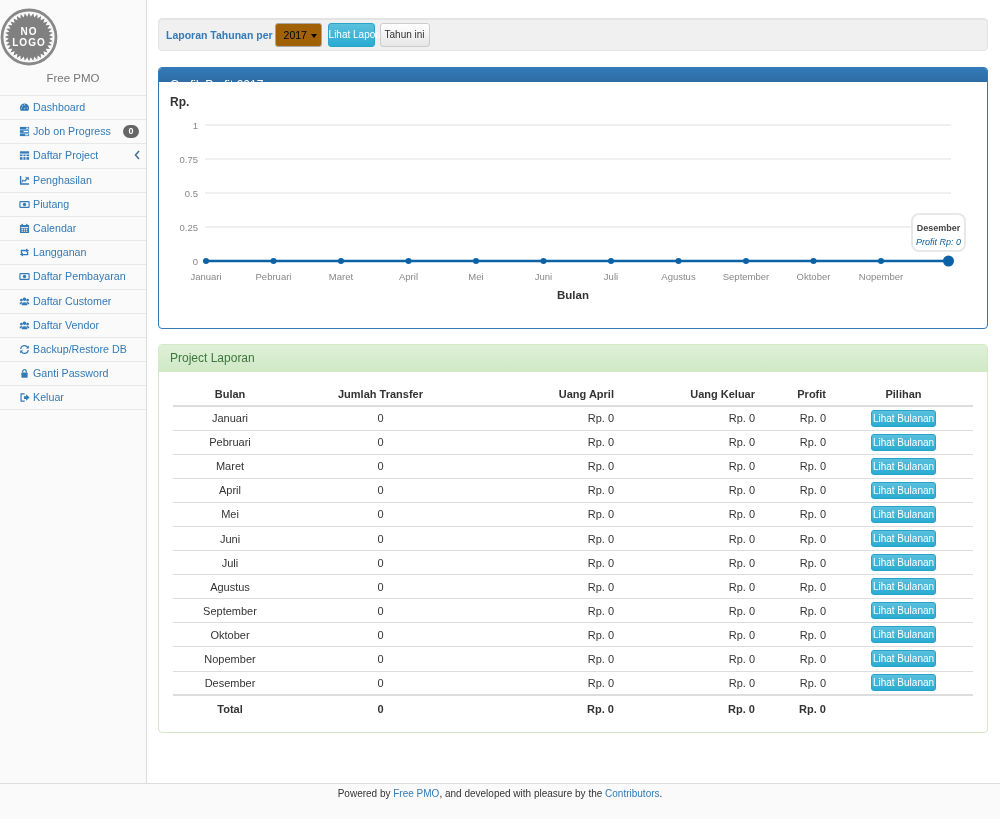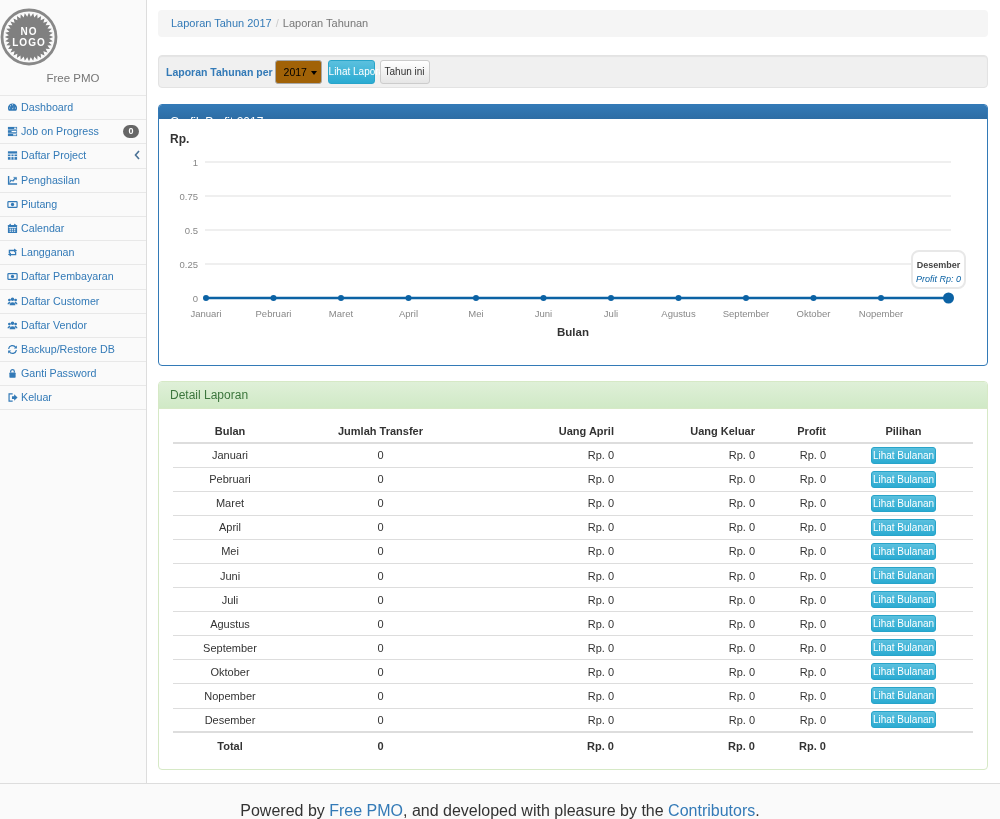--- a/index.html
+++ b/index.html
@@ -13,21 +13,21 @@
 
 
 #sidebar {
   position:absolute; left:0; top:0; width:147px; height:783px;
   background:#fafafa; border-right:1px solid #ddd;
 }
 #logo { text-align:left; padding-top:8px; }
 .brand { text-align:center; color:#757575; font-size:11.5px; margin-top:2px; }
 #menu { list-style:none; margin:11px 0 0 0; padding:0; border-top:1px solid #e8e8e8; }
 #menu li { border-bottom:1px solid #e8e8e8; position:relative; height:24.2px; }
-#menu li a { display:block; font-size:10.7px; line-height:23px; padding:0 8px 0 7px; color:#337ab7; white-space:nowrap; }
+#menu li a { display:block; font-size:10.7px; line-height:23px; padding:0 8px 0 19px; color:#337ab7; white-space:nowrap; }
 #menu li a svg.mi { vertical-align:-2px; margin-right:3px; }
 .badge0 {
   position:absolute; right:7px; top:5px; width:16px; height:13px;
   background:#666; color:#fff; border-radius:7px; font-size:9px;
   text-align:center; line-height:13px; font-weight:bold;
 }
 .chev { position:absolute; right:6px; top:6px; }
 
 
 #main { position:absolute; left:158px; top:0; width:830px; }
@@ -89,21 +89,21 @@
 .btn-xs {
   display:inline-block; width:65px; height:17px; border-radius:3px;
   background:linear-gradient(#5bc0de,#2aabd2); border:1px solid #28a4c9;
   color:#fff; font-size:10px; line-height:15px; 
 }
 
 
 #footer {
   position:absolute; left:0; top:783px; width:1000px; height:36px;
   background:#fafafa; border-top:1px solid #ddd; text-align:center;
-  font-size:16px; color:#333; padding-top:18px;
+  font-size:10px; color:#333; padding-top:4px;
 }
 </style>
 </head>
 <body>
 
 <div id="sidebar">
   <div id="logo">
     <svg width="58" height="58" viewBox="0 0 58 58">
       <circle cx="29" cy="29" r="27" fill="none" stroke="#888" stroke-width="2.8"></circle>
       <path id="star" fill="#808080" d="M29.00,4.80L30.77,8.78L33.20,5.17L34.25,9.39L37.28,6.26L37.58,10.60L41.10,8.04L40.64,12.37L44.56,10.46L43.35,14.65L47.54,13.44L45.63,17.36L49.96,16.90L47.40,20.42L51.74,20.72L48.61,23.75L52.83,24.80L49.22,27.23L53.20,29.00L49.22,30.77L52.83,33.20L48.61,34.25L51.74,37.28L47.40,37.58L49.96,41.10L45.63,40.64L47.54,44.56L43.35,43.35L44.56,47.54L40.64,45.63L41.10,49.96L37.58,47.40L37.28,51.74L34.25,48.61L33.20,52.83L30.77,49.22L29.00,53.20L27.23,49.22L24.80,52.83L23.75,48.61L20.72,51.74L20.42,47.40L16.90,49.96L17.36,45.63L13.44,47.54L14.65,43.35L10.46,44.56L12.37,40.64L8.04,41.10L10.60,37.58L6.26,37.28L9.39,34.25L5.17,33.20L8.78,30.77L4.80,29.00L8.78,27.23L5.17,24.80L9.39,23.75L6.26,20.72L10.60,20.42L8.04,16.90L12.37,17.36L10.46,13.44L14.65,14.65L13.44,10.46L17.36,12.37L16.90,8.04L20.42,10.60L20.72,6.26L23.75,9.39L24.80,5.17L27.23,8.78Z"></path>
@@ -245,21 +245,20 @@
       <li>
         <a href="#"><svg class="mi" width="11" height="11" viewBox="0 0 12 12">
             <path d="M6.2 1.3H1.6v9.4h4.6V9.2H2.9V2.8h3.3z" fill="#337ab7"></path>
             <path d="M5.4 4.5h2.4V2.5L11.5 6 7.8 9.5V7.5H5.4z" fill="#337ab7"></path>
           </svg>Keluar</a>
       </li>
     </ul>
 </div>
 
 <div id="main">
-  <div class="breadcrumb"><a href="#">Laporan Tahun 2017</a><span class="sep">/</span>Laporan Tahunan</div>
 
   <div class="well">
     <span class="lbl">Laporan Tahunan per</span><span class="sel">2017<span class="caret"></span></span><span class="btn btn-info">Lihat Laporan</span><span class="btn btn-default">Tahun ini</span>
   </div>
 
   <div class="panel-chart">
     <div class="hd">Grafik Profit 2017</div>
     <div class="bd">
       <svg id="chart" width="828" height="234">
           <line x1="46" y1="43" x2="792" y2="43" stroke="#dfdfdf" stroke-width="1"></line>
@@ -300,21 +299,21 @@
           <text x="414" y="217" font-size="11.5" font-weight="bold" fill="#333" text-anchor="middle">Bulan</text>
         </svg>
       <div class="mhover">
           <div class="m1">Desember</div>
           <div class="m2">Profit Rp: 0</div>
         </div>
     </div>
   </div>
 
   <div class="panel-detail">
-    <div class="hd">Detail Laporan</div>
+    <div class="hd">Project Laporan</div>
     <div class="bd">
       <table class="rpt">
         <colgroup>
           <col style="width:114px">
             <col style="width:187px">
             <col style="width:148px">
           <col style="width:141px">
             <col style="width:71px">
             <col style="width:139px">
         </colgroup>

